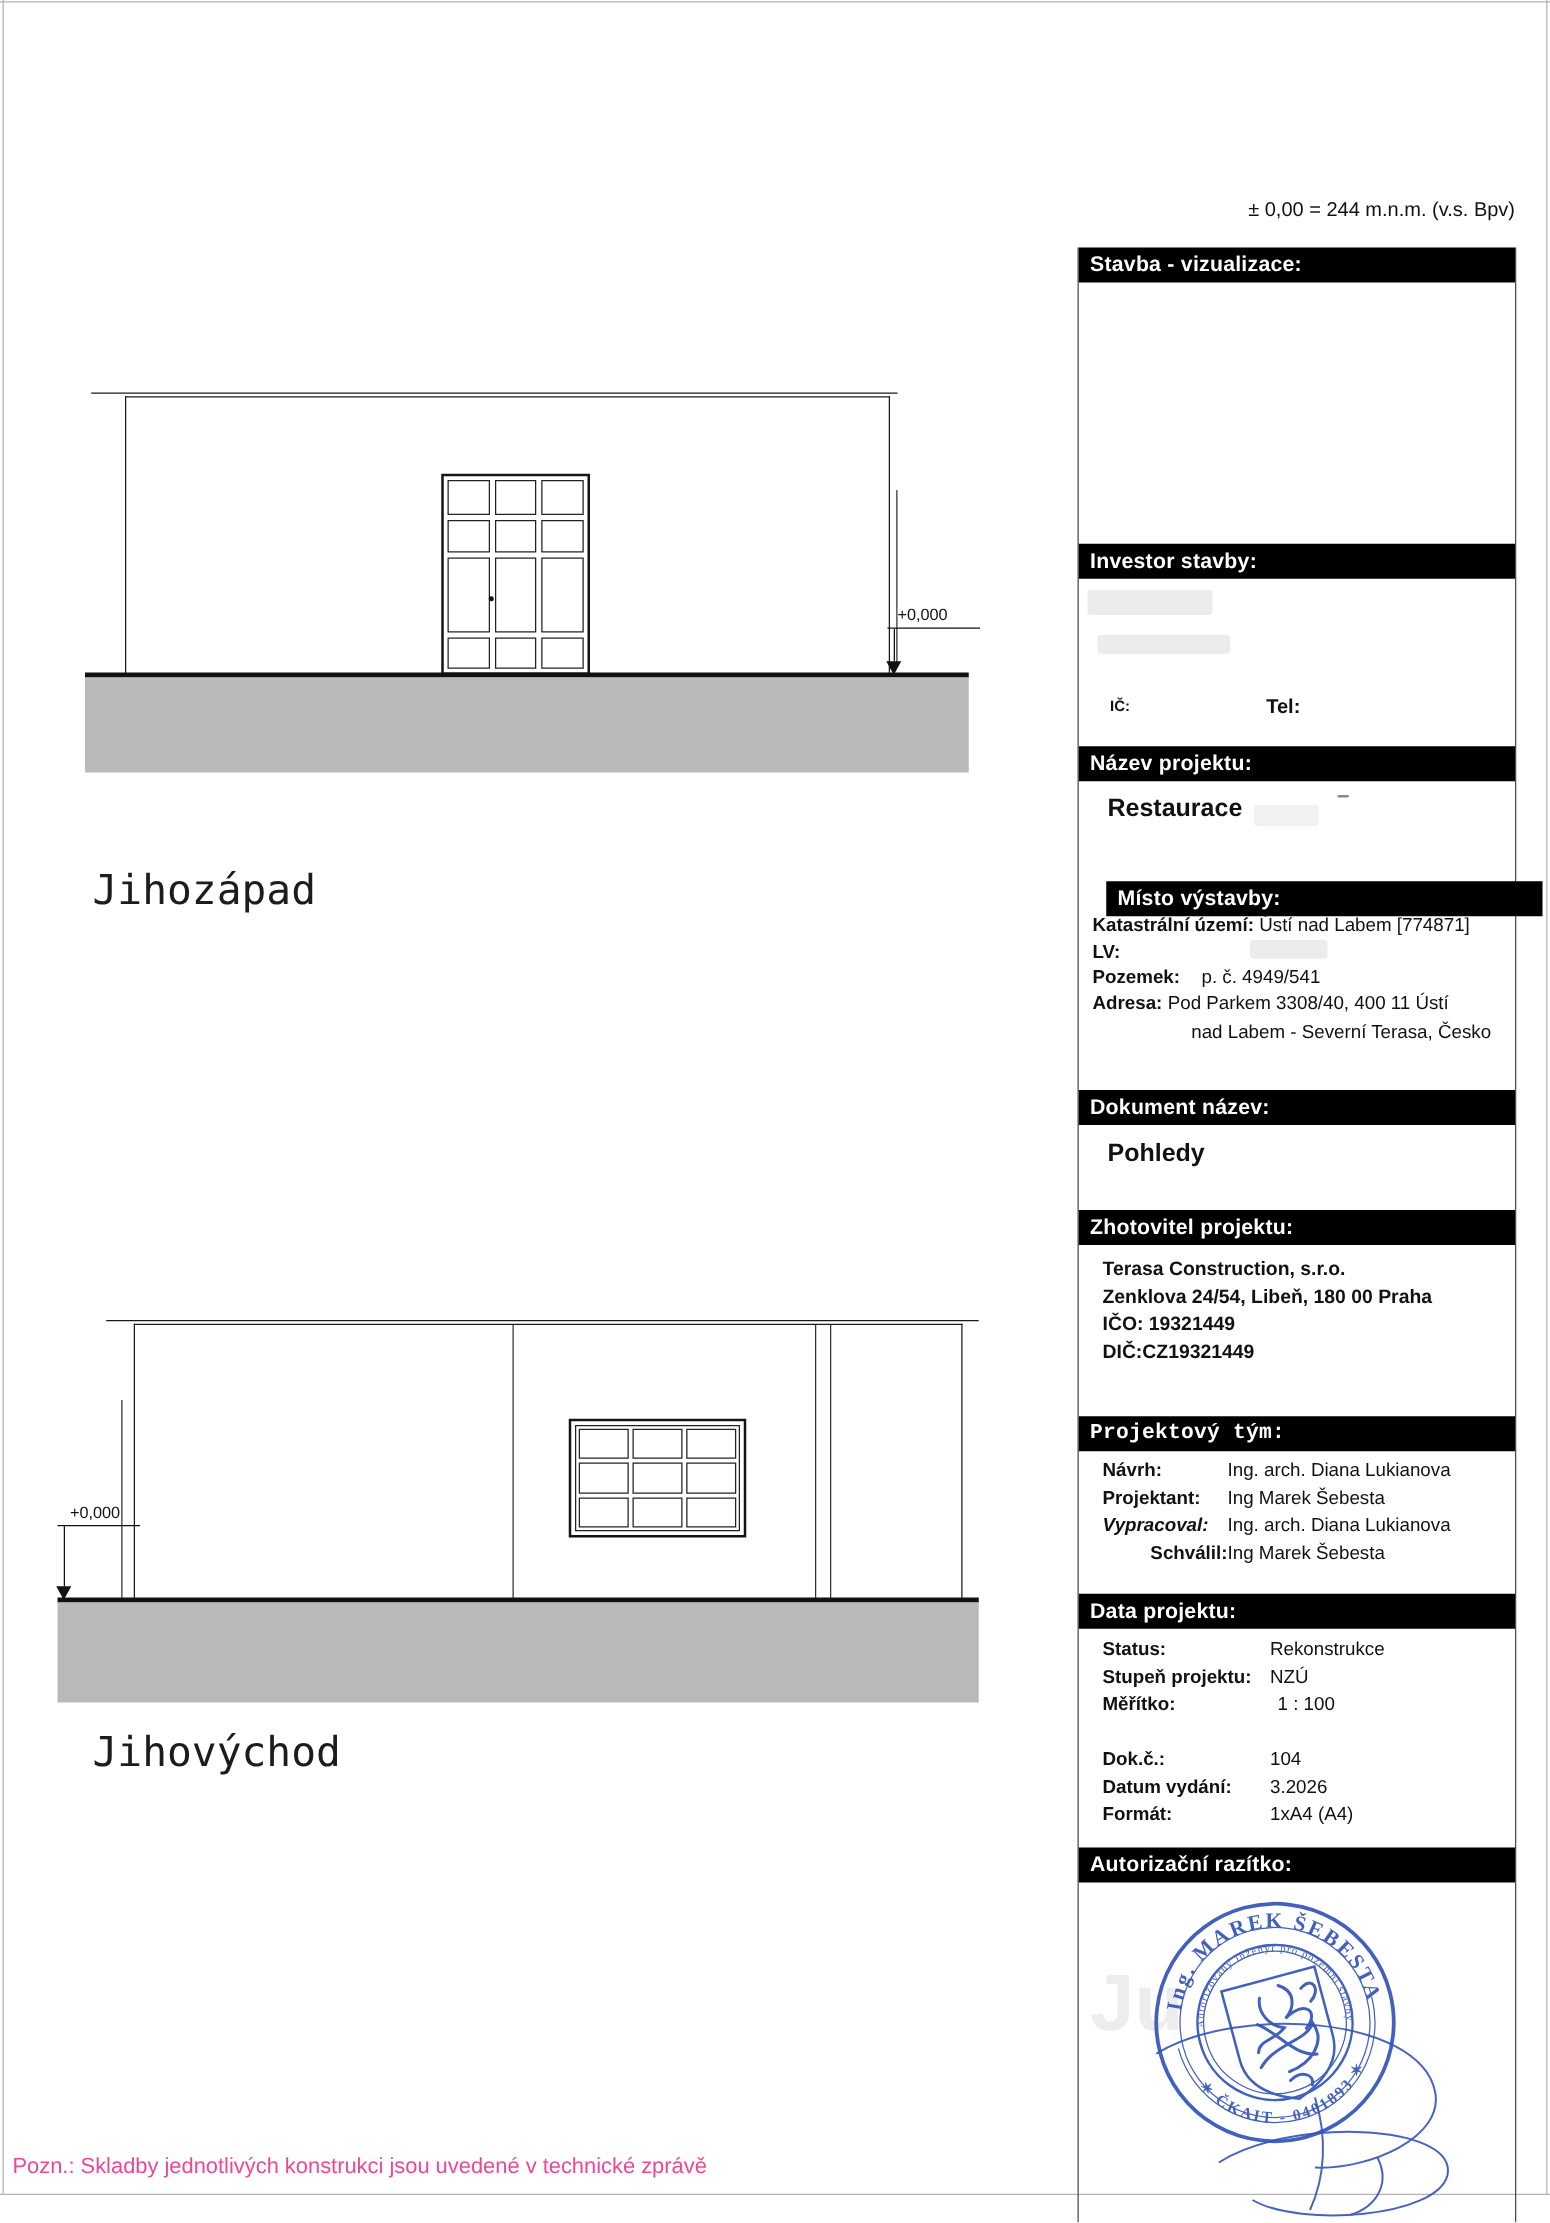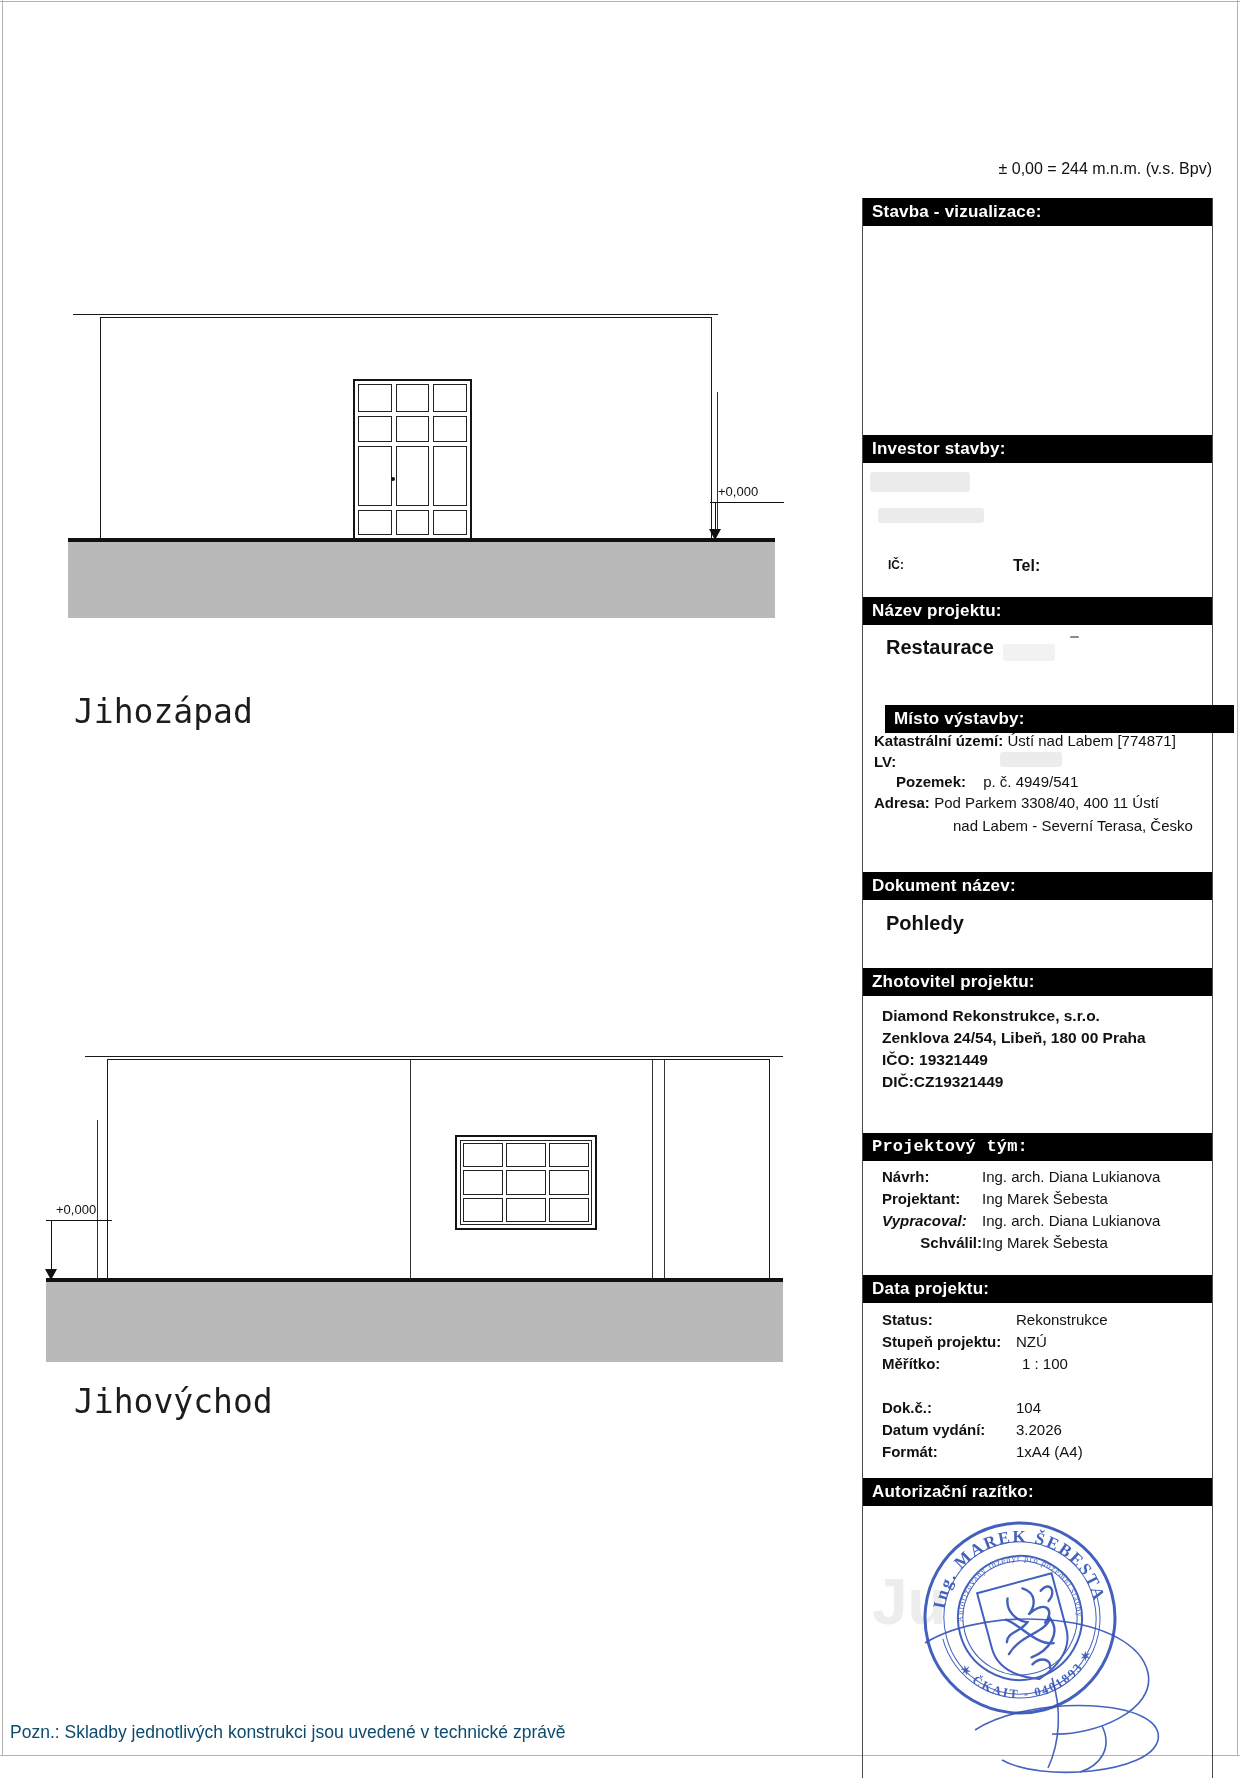--- a/index.html
+++ b/index.html
@@ -33,21 +33,21 @@
   .window{position:absolute;border:2px solid #141414;background:#fff;padding:3px;box-sizing:border-box;}
   .window-inner{width:100%;height:100%;border:1px solid #222;box-sizing:border-box;padding:2px;}
   .win-grid{display:grid;width:100%;height:100%;grid-template-columns:repeat(3,1fr);
             grid-template-rows:repeat(3,1fr);gap:3px;box-sizing:border-box;}
   .marker-text{position:absolute;font-size:13px;font-family:"Liberation Sans",sans-serif;}
   .marker-line{position:absolute;height:0;border-top:1.5px solid #111;}
   .marker-drop{position:absolute;width:0;border-left:1.5px solid #111;}
   .tri-down{position:absolute;width:0;height:0;border-left:6px solid transparent;
             border-right:6px solid transparent;border-top:11px solid #111;}
   .elev-label{position:absolute;font-family:"DejaVu Sans Mono",monospace;font-size:33px;color:#1c1c1c;}
-  .footer-note{position:absolute;font-size:17.5px;color:#0c4a6e;}
+  .footer-note{position:absolute;font-size:17.5px;color:#ec4899;}
   .ann-level{position:absolute;left:900px;top:160px;width:312px;text-align:right;font-size:16px;color:#111;}
   .watermark{position:absolute;font-size:64px;font-weight:bold;color:#ededed;}
 </style>
 </head>
 <body>
 
 <div class="page">
 
   <div class="edge" style="left:0;top:1px;width:1240px;height:1px;"></div>
   <div class="edge" style="left:2px;top:0;width:1px;height:1756px;"></div>
@@ -141,36 +141,36 @@
     <div class="blob" style="left:1070px;top:636px;width:9px;height:2px;background:#8a8a8a;"></div>
 
     <div class="tb-bar" style="top:705px;margin-left:22px;">Místo výstavby:</div>
     <div class="row15" style="left:874px;top:731px;">
       <b>Katastrální území:</b>
       <span>Ústí nad Labem [774871]</span>
     </div>
     <div class="row15" style="left:874px;top:752px;"><b>LV:</b></div>
     <div class="blob" style="left:1000px;top:752px;width:62px;height:15px;"></div>
     <div class="lbl-val" style="left:874px;top:773px;">
-      <span class="lab" style="width:83px;margin-left:22px;">Pozemek:</span>
+      <span class="lab" style="width:83px;">Pozemek:</span>
       <span>p. č. 4949/541</span>
     </div>
     <div class="lbl-val" style="left:874px;top:794px;">
       <span class="lab" style="width:56px;">Adresa:</span>
       <span>Pod Parkem 3308/40, 400 11 Ústí</span>
     </div>
     <div class="row15" style="left:953px;top:816px;">
       <span>nad Labem - Severní Terasa, Česko</span>
     </div>
 
     <div class="tb-bar" style="top:872px;">Dokument název:</div>
     <div class="big-val" style="left:886px;top:912px;">Pohledy</div>
 
     <div class="tb-bar" style="top:968px;">Zhotovitel projektu:</div>
-    <div class="row15" style="left:882px;top:1006px;font-size:15.5px;"><b>Diamond Rekonstrukce, s.r.o.</b></div>
+    <div class="row15" style="left:882px;top:1006px;font-size:15.5px;"><b>Terasa Construction, s.r.o.</b></div>
     <div class="row15" style="left:882px;top:1028px;font-size:15.5px;"><b>Zenklova 24/54, Libeň, 180 00 Praha</b></div>
     <div class="row15" style="left:882px;top:1050px;font-size:15.5px;"><b>IČO: 19321449</b></div>
     <div class="row15" style="left:882px;top:1072px;font-size:15.5px;"><b>DIČ:CZ19321449</b></div>
 
     <div class="tb-bar" style="top:1133px;font-family:Liberation Mono, monospace;">Projektový tým:</div>
     <div class="lbl-val" style="left:882px;top:1168px;"><span class="lab" style="width:100px;">Návrh:</span><span>Ing. arch. Diana Lukianova</span></div>
     <div class="lbl-val" style="left:882px;top:1190px;"><span class="lab" style="width:100px;">Projektant:</span><span>Ing Marek Šebesta</span></div>
     <div class="lbl-val" style="left:882px;top:1212px;"><span class="lab" style="width:100px;font-style:italic;">Vypracoval:</span><span>Ing. arch. Diana Lukianova</span></div>
     <div class="lbl-val" style="left:882px;top:1234px;"><span class="lab" style="width:100px;text-align:right;">Schválil:</span><span>Ing Marek Šebesta</span></div>
 

